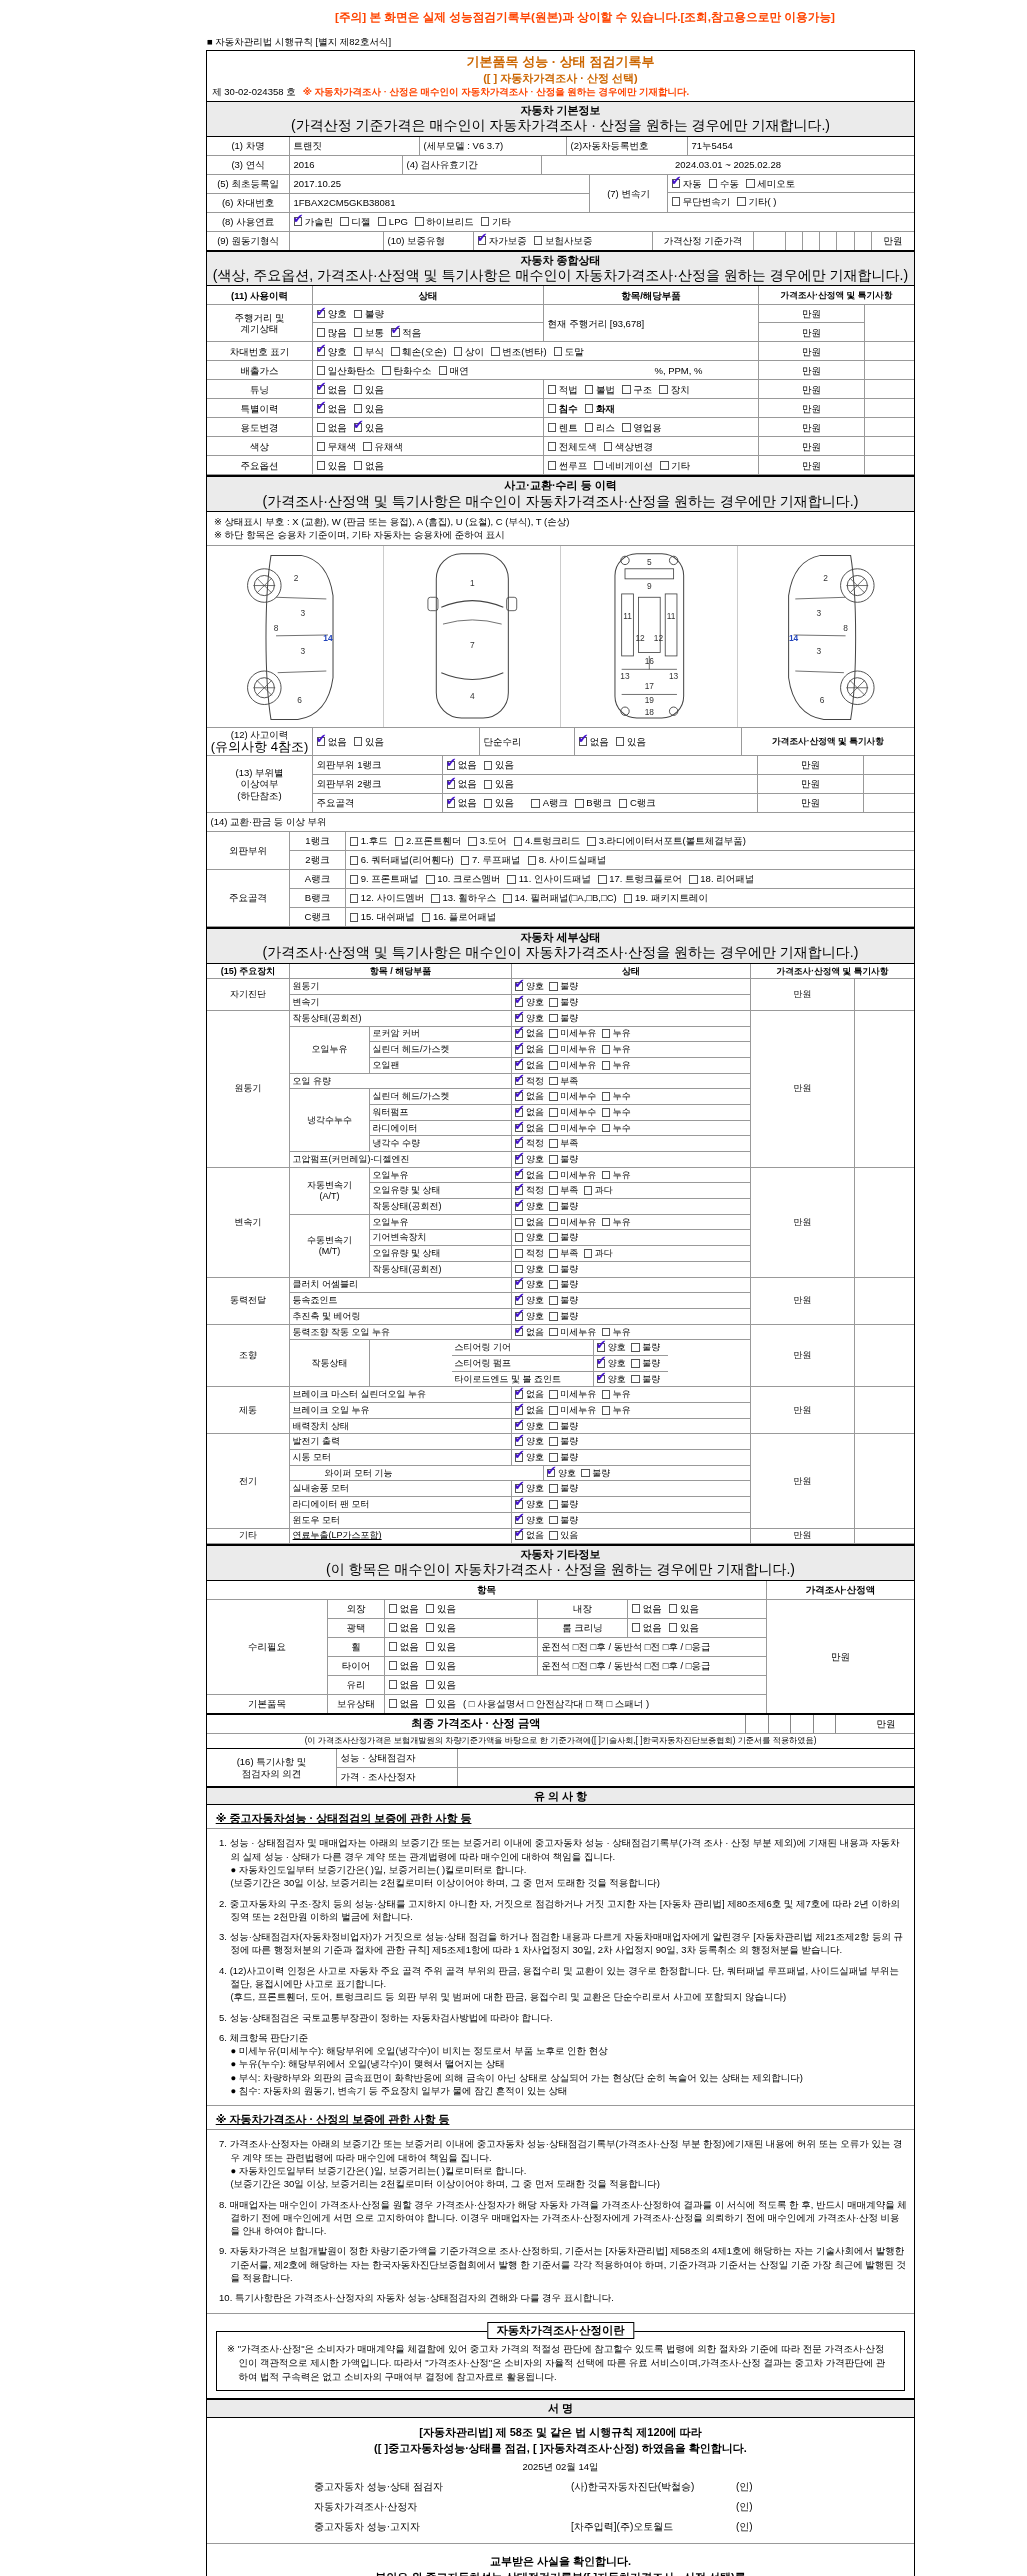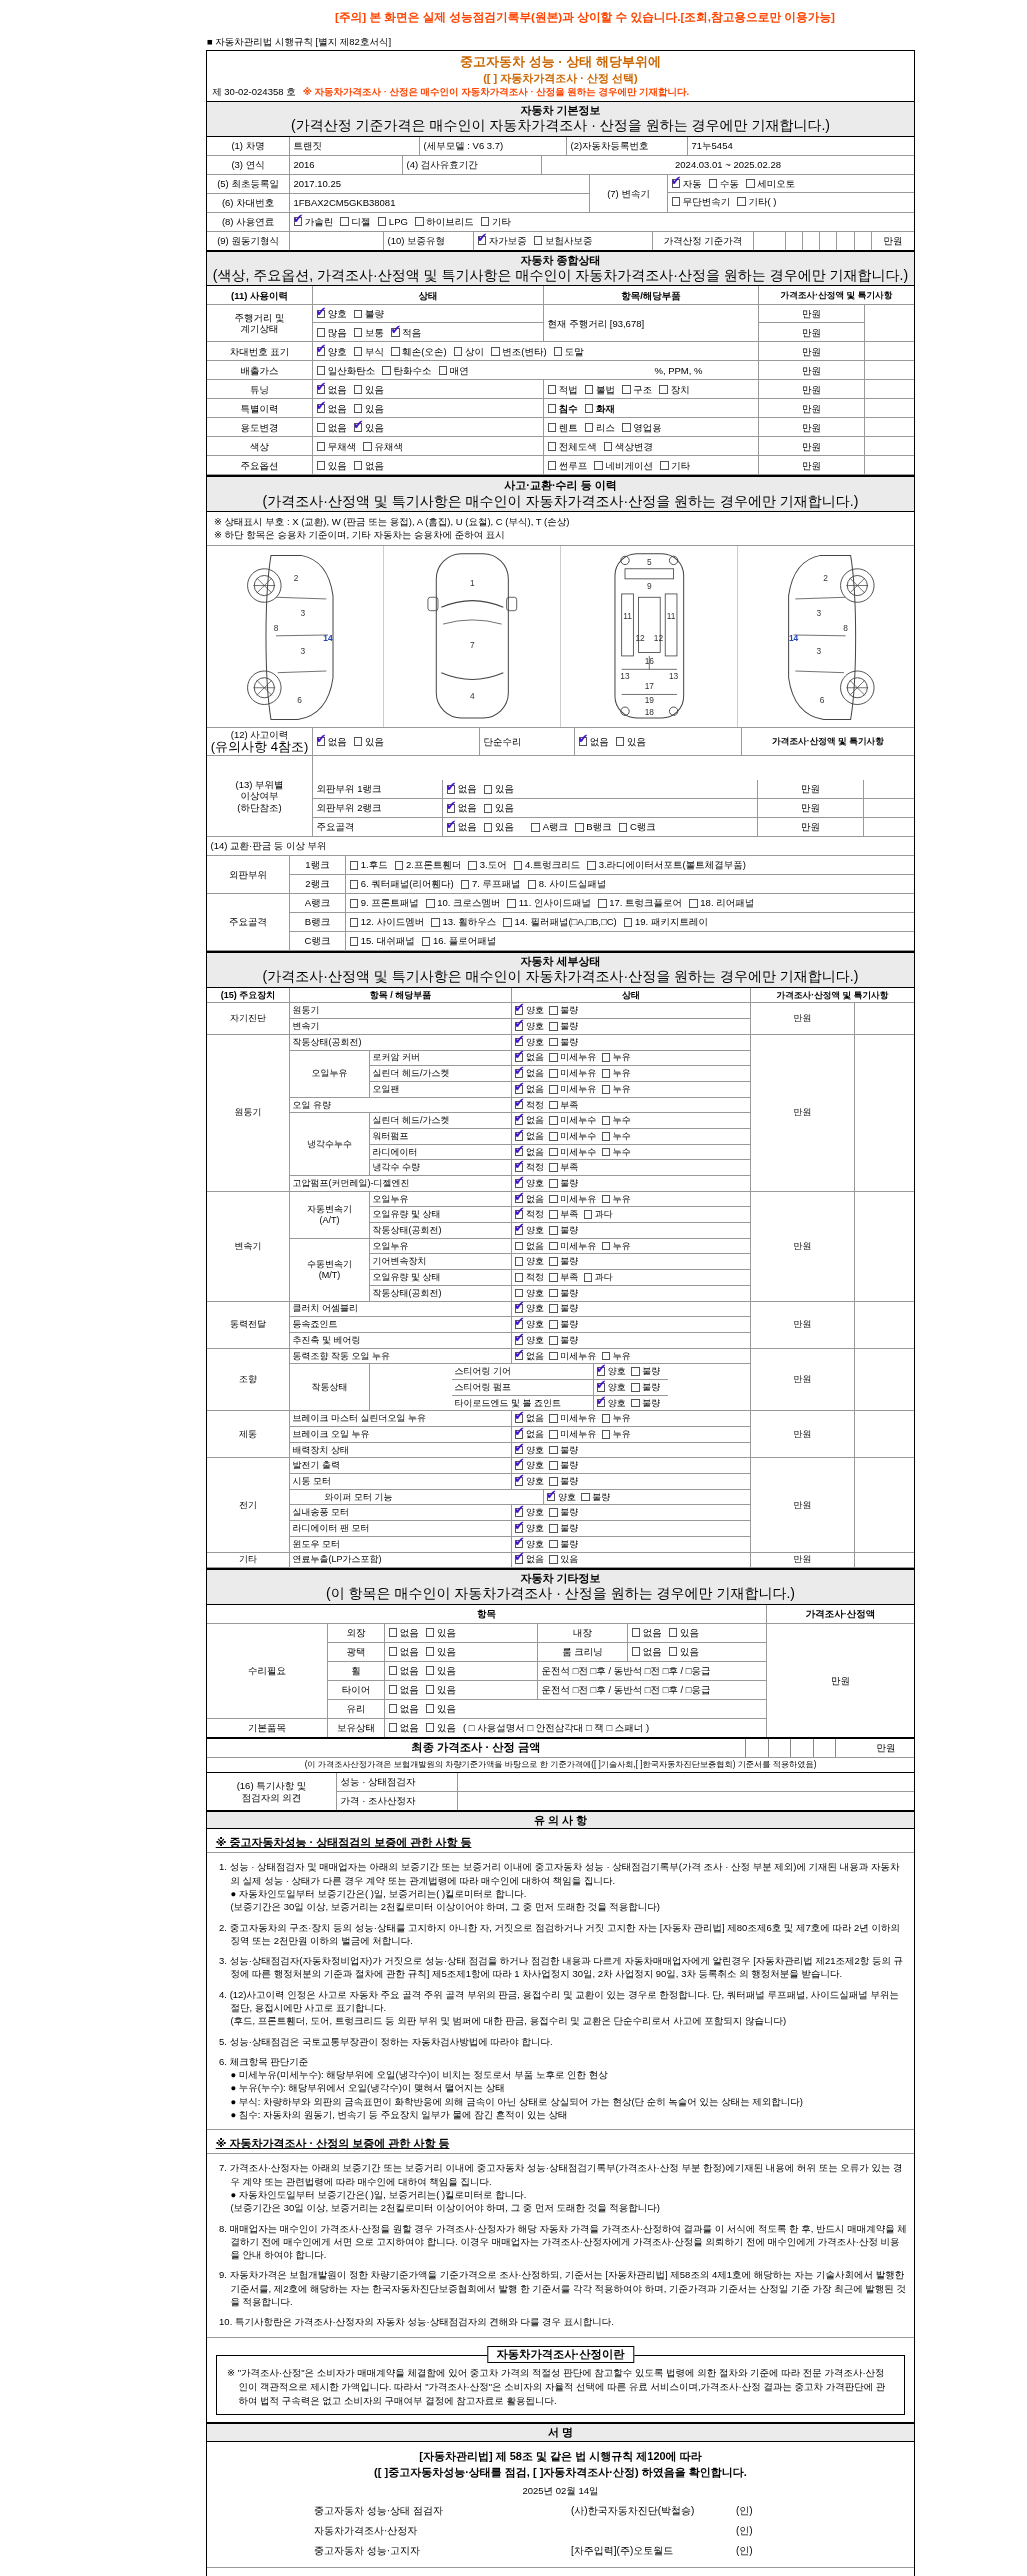--- a/index.html
+++ b/index.html
@@ -75,21 +75,21 @@
 </style>
 </head>
 <body>
 
 <div class="page">
   <div class="warning">[주의] 본 화면은 실제 성능점검기록부(원본)과 상이할 수 있습니다.[조회,참고용으로만 이용가능]</div>
   <div class="formwrap">
     <div class="ruleref">■ 자동차관리법 시행규칙 [별지 제82호서식]</div>
     <div class="formbox">
       <div class="titlebox">
-        <div class="t-main">중고자동차 성능 · 상태 해당부위에</div>
+        <div class="t-main">기본품목 성능 · 상태 점검기록부</div>
         <div class="t-sub">([ ] 자동차가격조사 · 산정 선택)</div>
         <div class="t-doc">
           <span>제 30-02-024358 호</span>
           <span class="note">※ 자동차가격조사 · 산정은 매수인이 자동차가격조사 · 산정을 원하는 경우에만 기재합니다.</span>
         </div>
       </div>
 
       <div class="bar">
         <div class="bar-t">자동차 기본정보</div>
         <div class="bar-n">(가격산정 기준가격은 매수인이 자동차가격조사 · 산정을 원하는 경우에만 기재합니다.)</div>
@@ -592,21 +592,21 @@
                   <span class="cklbl">있음</span>
                 </span>
               </span>
             </div>
             <div class="fc ctr hd small last" style="flex: 1 1 0px;">가격조사·산정액 및 특기사항</div>
           </div>
           <div class="fr">
             <div class="fc lab pre" style="width: 106px;">(13) 부위별
 이상여부
 (하단참조)</div>
-            <div class="colstack" style="flex: 1 1 0px; margin-top: 24px;">
+            <div class="colstack" style="flex: 1 1 0px;">
               <div class="fr">
                 <div class="fc" style="width: 130px;">외판부위 1랭크</div>
                 <div class="fc" style="flex: 1 1 0px;">
                   <span class="cks">
                     <span class="ck">
                       <span class="ckbox on"></span>
                       <span class="cklbl">없음</span>
                     </span>
                     <span class="ck">
                       <span class="ckbox"></span>
@@ -1454,21 +1454,21 @@
                 </div>
               </div>
             </div>
             <div class="fc ctr sm" style="width: 104px;">만원</div>
             <div class="fc sm last" style="flex: 1 1 0px;"></div>
           </div>
           <div class="fr">
             <div class="fc lab pre sm" style="width: 83px;">기타</div>
             <div class="colstack br" style="width: 461px;">
               <div class="fr nb sm">
-                <div class="fc sm" style="width: 222px;">연료누출(LP가스포함)</div>
+                <div class="fc sm" style="width: 222px; text-decoration: underline;">연료누출(LP가스포함)</div>
                 <div class="fc sm last" style="flex: 1 1 0px;">
                   <span class="cks">
                     <span class="ck">
                       <span class="ckbox on"></span>
                       <span class="cklbl">없음</span>
                     </span>
                     <span class="ck">
                       <span class="ckbox"></span>
                       <span class="cklbl">있음</span>
                     </span>

